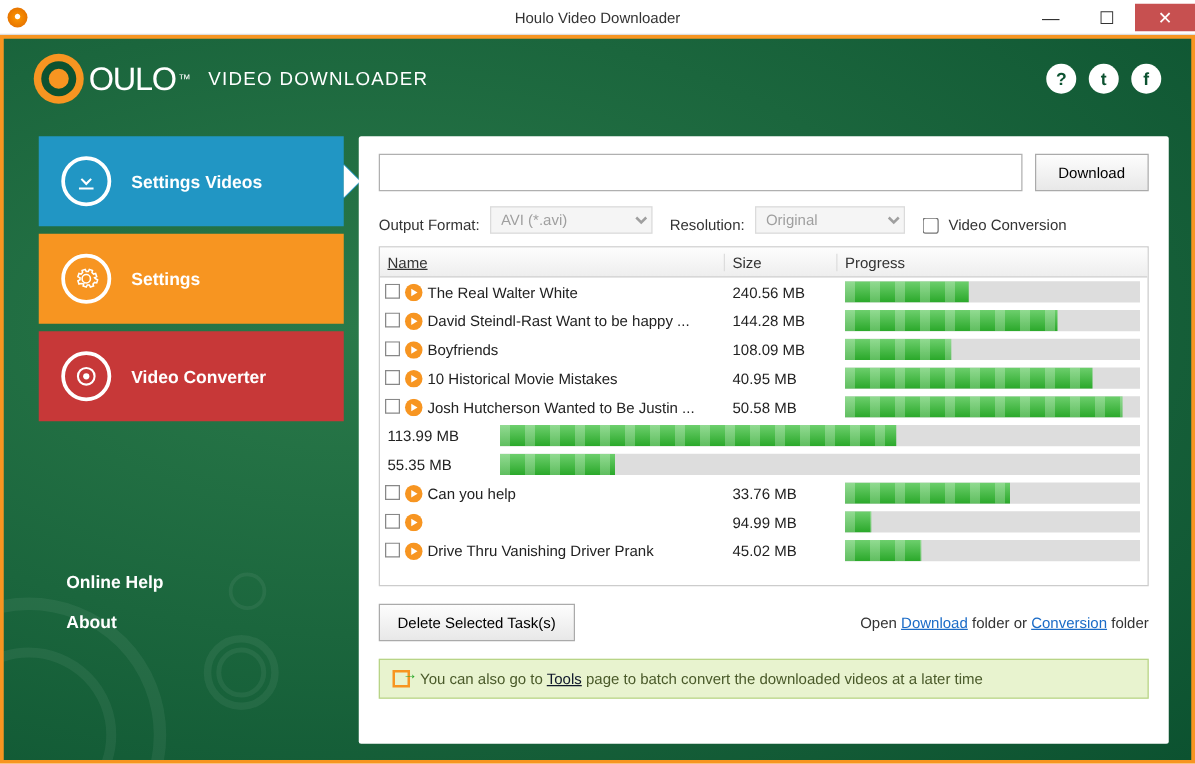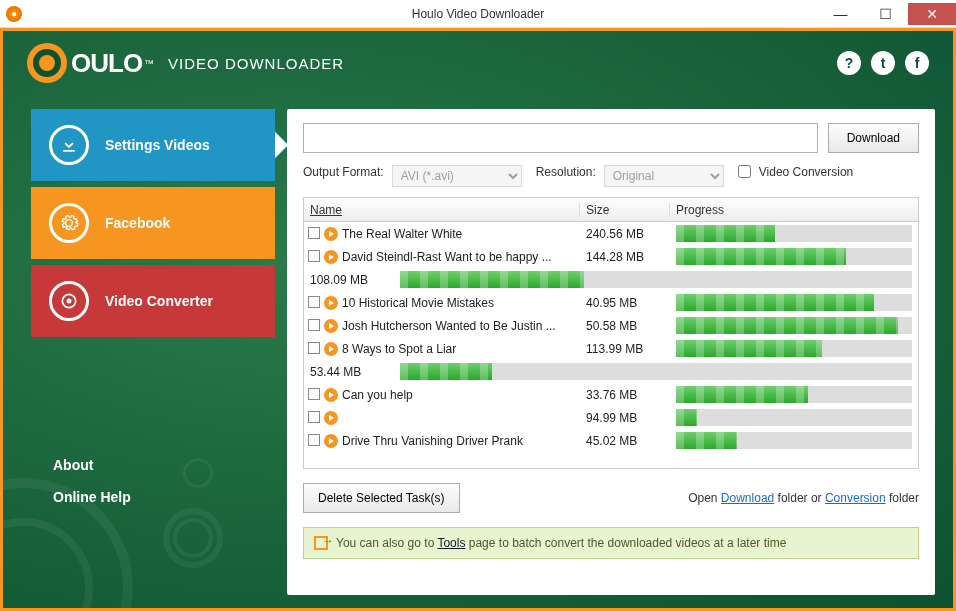--- a/index.html
+++ b/index.html
@@ -25,21 +25,21 @@
 .deco4 { width: 40px; height: 40px; left: 170px; bottom: 50px; border-width: 4px; }
 .deco5 { width: 30px; height: 30px; left: 180px; bottom: 120px; border-width: 3px; }
 
 
 .header { height: 64px; display: flex; align-items: center; padding: 0 24px; }
 .logo { display: flex; align-items: center; }
 .logo-badge { width: 40px; height: 40px; position: relative; }
 .logo-sun { position:absolute; inset:0; background: #F79521; border-radius:50%; }
 .logo-sun::before { content:''; position:absolute; inset:6px; background:#0c5230; border-radius:50%; }
 .logo-sun::after { content:''; position:absolute; inset:12px; background:#F79521; border-radius:50%; }
-.logo-text { font-family: Arial, sans-serif; font-weight: bold; font-size: 26px; color: #fff; margin-left: 4px; letter-spacing: -1px; }
+.logo-text { font-family: Arial, sans-serif; font-weight: normal; font-size: 26px; color: #fff; margin-left: 4px; letter-spacing: -1px; }
 .logo-tm { font-size: 10px; color: #fff; vertical-align: top; margin-left: 2px; }
 .logo-sub { font-size: 15px; color: #fff; margin-left: 14px; letter-spacing: 1px; font-family: Arial; }
 .header-icons { margin-left: auto; display: flex; gap: 10px; }
 .header-icon { width: 24px; height: 24px; border-radius: 50%; background: #fff; display: flex; align-items: center; justify-content: center; font-size: 14px; font-weight: bold; color: #0c5230; cursor: pointer; }
 
 
 .sidebar { position: absolute; left: 28px; top: 78px; width: 244px; }
 .tab { height: 72px; margin-bottom: 6px; display: flex; align-items: center; padding-left: 18px; cursor: pointer; position: relative; }
 .tab-blue { background: #2196C4; }
 .tab-orange { background: #F79521; }
@@ -55,21 +55,21 @@
 
 
 .main-panel { position: absolute; left: 284px; top: 78px; width: 648px; height: 486px; background: #fff; border-radius: 2px; padding: 14px 16px; }
 
 
 .url-row { display: flex; gap: 10px; margin-bottom: 12px; }
 .url-input { flex: 1; height: 30px; border: 1px solid #b0b0b0; padding: 0 6px; font-size: 13px; }
 .btn { height: 30px; padding: 0 18px; background: linear-gradient(#fdfdfd,#e8e8e8); border: 1px solid #aaa; font-size: 12px; cursor: pointer; }
 
 
-.opts-row { display: flex; align-items: flex-start; gap: 8px; margin-bottom: 10px; font-size: 12px; color: #333; }
+.opts-row { display: flex; align-items: flex-end; gap: 8px; margin-bottom: 10px; font-size: 12px; color: #333; }
 .opts-row select { height: 22px; font-size: 12px; background: #f2f2f2; border: 1px solid #ccc; color: #777; padding: 0 4px; }
 .sel1 { width: 130px; }
 .sel2 { width: 120px; }
 .chk { margin-left: 6px; }
 
 
 .table-wrap { border: 1px solid #ccc; height: 272px; overflow: hidden; }
 .table-head { display: flex; background: linear-gradient(#fdfdfd,#eee); border-bottom: 1px solid #ccc; height: 24px; align-items: center; font-size: 12px; color: #333; }
 .col-name { width: 276px; padding-left: 6px; border-right: 1px solid #ddd; text-decoration: underline; }
 .col-size { width: 90px; padding-left: 6px; border-right: 1px solid #ddd; }
@@ -145,35 +145,35 @@
             </svg>
           </div>
       <span class="tab-label">Settings  Videos</span>
     </div>
     <div class="tab tab-orange">
       <div class="tab-icon">
             <svg viewBox="0 0 24 24">
               <path d="M12 8a4 4 0 100 8 4 4 0 000-8zm9 4l2 1-1 3-2-.5-1.5 1.5.5 2-3 1-1-2h-2l-1 2-3-1 .5-2L7 16.5 5 17l-1-3 2-1v-2l-2-1 1-3 2 .5L8.5 6 8 4l3-1 1 2h2l1-2 3 1-.5 2L19 7.5l2-.5 1 3-2 1z" fill="none" stroke="#fff" stroke-width="1.5"></path>
             </svg>
           </div>
-      <span class="tab-label">Facebook</span>
+      <span class="tab-label">Settings</span>
     </div>
     <div class="tab tab-red">
       <div class="tab-icon">
             <svg viewBox="0 0 24 24">
               <circle cx="12" cy="12" r="8" fill="none" stroke="#fff" stroke-width="2"></circle>
               <circle cx="12" cy="12" r="3"></circle>
             </svg>
           </div>
       <span class="tab-label">Video  Converter</span>
     </div>
 
     <div class="sidebar-links">
+      <div class="sidebar-link">Online Help</div>
       <div class="sidebar-link">About</div>
-      <div class="sidebar-link">Online Help</div>
     </div>
   </div>
 
   <div class="main-panel">
 
     <div class="url-row">
       <input class="url-input" style="">
       <button class="btn">Download</button>
     </div>
 
@@ -217,20 +217,25 @@
               <div class="c-size">144.28 MB</div>
               <div class="c-prog">
                 <div class="prog-bar">
                   <div class="prog-fill" style="width:72%">
                     <div class="prog-stripe"></div>
                   </div>
                 </div>
               </div>
             </div>
             <div class="row">
+              <div class="c-name">
+                <span class="chk-box"></span>
+                <span class="item-icon"></span>
+                <span>Boyfriends</span>
+              </div>
               <div class="c-size">108.09 MB</div>
               <div class="c-prog">
                 <div class="prog-bar">
                   <div class="prog-fill" style="width:36%">
                     <div class="prog-stripe"></div>
                   </div>
                 </div>
               </div>
             </div>
             <div class="row">
@@ -257,36 +262,31 @@
               <div class="c-size">50.58 MB</div>
               <div class="c-prog">
                 <div class="prog-bar">
                   <div class="prog-fill" style="width:94%">
                     <div class="prog-stripe"></div>
                   </div>
                 </div>
               </div>
             </div>
             <div class="row">
-              <div class="c-name">
-                <span class="chk-box"></span>
-                <span class="item-icon"></span>
-                <span>8 Ways to Spot a Liar</span>
-              </div>
               <div class="c-size">113.99 MB</div>
               <div class="c-prog">
                 <div class="prog-bar">
                   <div class="prog-fill" style="width:62%">
                     <div class="prog-stripe"></div>
                   </div>
                 </div>
               </div>
             </div>
             <div class="row">
-              <div class="c-size">53.44 MB</div>
+              <div class="c-size">55.35 MB</div>
               <div class="c-prog">
                 <div class="prog-bar">
                   <div class="prog-fill" style="width:18%">
                     <div class="prog-stripe"></div>
                   </div>
                 </div>
               </div>
             </div>
             <div class="row">
               <div class="c-name">

